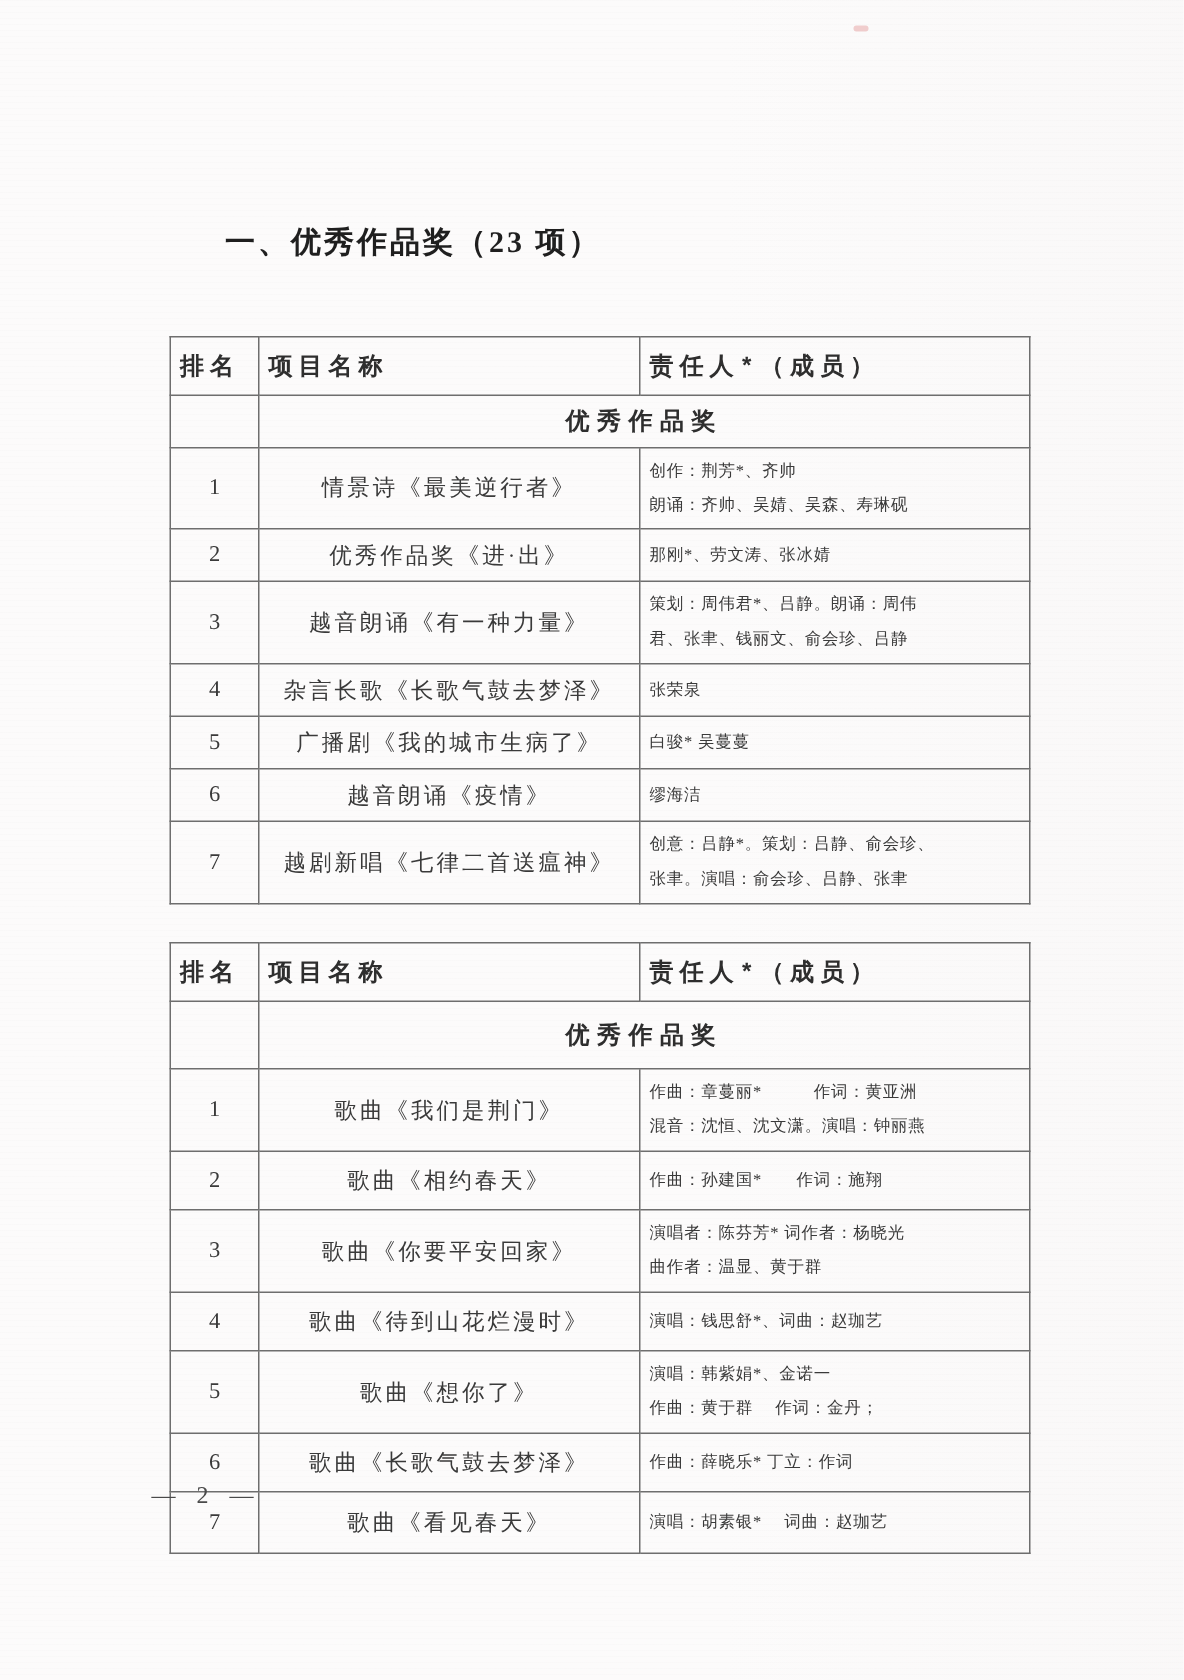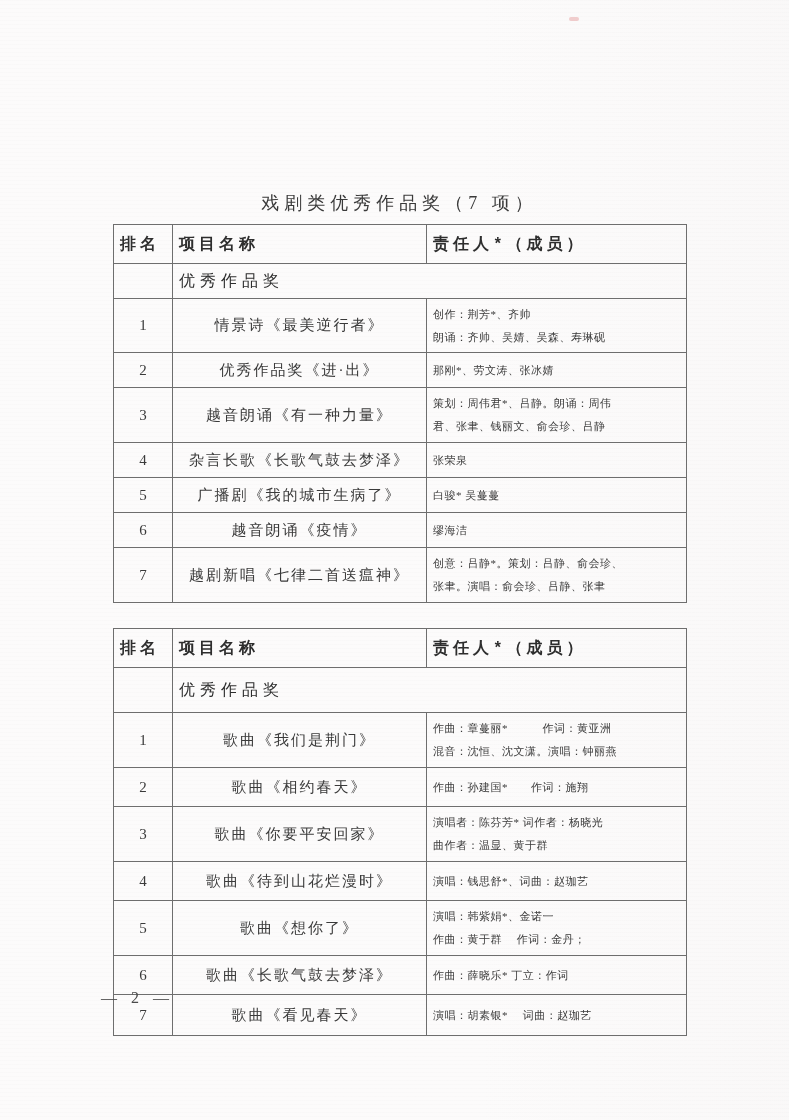--- a/index.html
+++ b/index.html
@@ -54,21 +54,21 @@
   table.awards th, table.awards td {
     border: 1px solid #6e6e6e;
     padding: 2px 6px;
     vertical-align: middle;
   }
   table.awards th {
     font-size: 16px; font-weight: bold; color: #2e2e2e;
     letter-spacing: 4px; text-align: left; font-family: Liberation Mono, monospace;
   }
   td.section-label {
-    font-weight: normal; font-size: 16px;
+    text-align: center; font-weight: bold; font-size: 16px;
     letter-spacing: 5px; color: #2e2e2e;
   }
   td.rank { text-align: center; font-size: 15px; color: #3a3a3a; }
   td.project { text-align: center; font-size: 15px; letter-spacing: 2px; white-space: nowrap; margin-top: 40px; }
   td.resp { font-size: 11px; padding-left: 9px; padding-right: 2px; }
   td.resp .line { display: block; line-height: 23px; letter-spacing: 0.5px; white-space: nowrap; }
 
   tr.h30 > * { height: 30px; }
   tr.h34 > * { height: 34px; }
   tr.h36 > * { height: 36px; }
@@ -82,22 +82,22 @@
     white-space: nowrap;
   }
 </style>
 </head>
 <body>
 
 <div class="page">
 
   <div class="speck"></div>
 
-
-  <div class="subtitle" id="subtitle-drama">戏剧类优秀作品奖（7 项）</div>
+  <h1 class="doc-title">一、优秀作品奖（23 项）</h1>
+
 
   <table class="awards" id="table-drama">
     <colgroup>
         <col class="c1">
         <col class="c2">
         <col class="c3">
       </colgroup>
     <thead>
       <tr class="h34">
         <th>排名</th>

